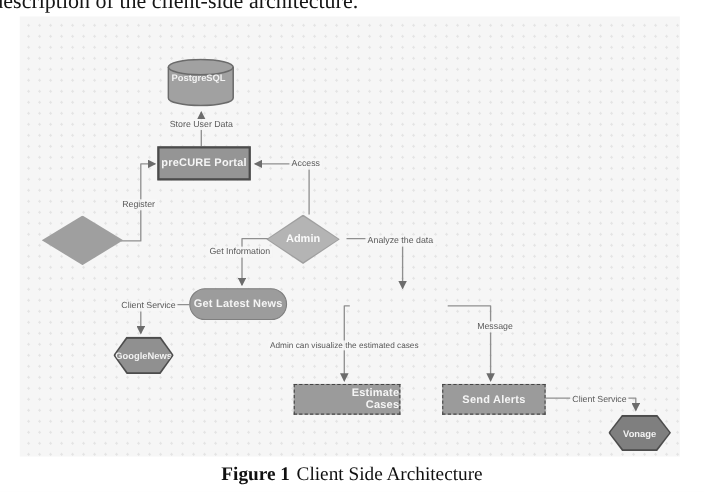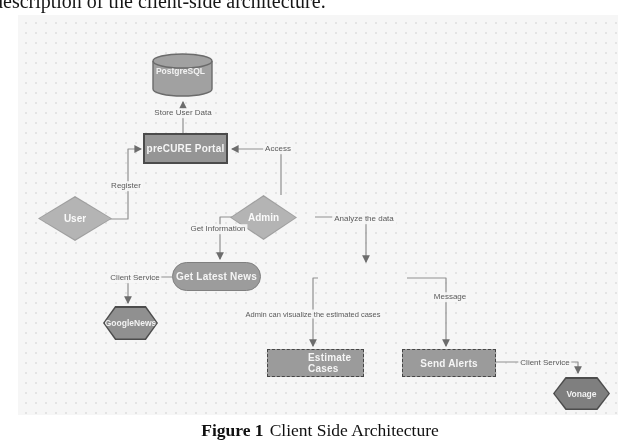--- a/index.html
+++ b/index.html
@@ -13,21 +13,21 @@
 
   
   .panel { position:absolute; left:18px; top:15px; width:600px; height:400px;
     background-color:#f6f6f6;
     background-image:radial-gradient(circle, #e4e4e4 1px, rgba(0,0,0,0) 1.3px);
     background-size:10px 10px; background-position:3px 3px; }
 
   .connectors { position:absolute; left:0; top:0; width:600px; height:400px; }
 
   .node { position:absolute; display:flex; align-items:center; justify-content:center;
-    color:#f5f5f5; font-size:10px; font-weight:600; letter-spacing:.2px; text-align:left; }
+    color:#f5f5f5; font-size:10px; font-weight:600; letter-spacing:.2px; text-align:right; }
 
   
   .rect-portal { left:125px; top:118px; width:85px; height:31px;
     background:#959595; border:2px solid #4b4b4b; }
   .rect-dashed { background:#9b9b9b; border:1.5px dashed #454545; }
   .rect-estimate { left:249px; top:334px; width:97px; height:28px;padding-left:40px; }
   .rect-send     { left:384px; top:334px; width:94px; height:28px; }
 
   
   .pill { background:#9c9c9c; border:1px solid #7f7f7f; }
@@ -36,21 +36,21 @@
 
   
   .diamond { position:absolute; }
   .diamond .shape-outer { position:absolute; inset:0;
     clip-path:polygon(50% 0,100% 50%,50% 100%,0 50%); background:#9f9f9f; }
   .diamond .shape-inner { position:absolute; inset:1.5px;
     clip-path:polygon(50% 0,100% 50%,50% 100%,0 50%); background:#b4b4b4;
     display:flex; align-items:center; justify-content:center;
     color:#fafafa; font-size:10px; font-weight:600; }
   .diamond-user  { left:20px;  top:181px; width:74px; height:45px; }
-  .diamond-admin { left:212px; top:180px; width:67px; height:45px; }
+  .diamond-admin { left:224px; top:180px; width:67px; height:45px; }
 
   
   .hex { position:absolute; }
   .hex .shape-outer { position:absolute; inset:0;
     clip-path:polygon(22% 0,78% 0,100% 50%,78% 100%,22% 100%,0 50%); background:#4c4c4c; }
   .hex .shape-inner { position:absolute; inset:1.5px;
     clip-path:polygon(22% 0,78% 0,100% 50%,78% 100%,22% 100%,0 50%);
     display:flex; align-items:center; justify-content:center;
     color:#f2f2f2; font-size:8.5px; font-weight:600; }
   .hex-google { left:85px;  top:291px; width:55px; height:34px; }
@@ -110,21 +110,20 @@
       </svg>
       <div class="cyl-label">PostgreSQL</div>
     </div>
 
     <div class="node rect-portal">
       <span>preCURE Portal</span>
     </div>
 
     <div class="diamond diamond-user">
       <div class="shape-outer"></div>
-      <div class="shape-inner">User</div>
     </div>
 
     <div class="diamond diamond-admin">
       <div class="shape-outer"></div>
       <div class="shape-inner">Admin</div>
     </div>
 
     <div class="node pill pill-news">
       <span>Get Latest News</span>
     </div>

